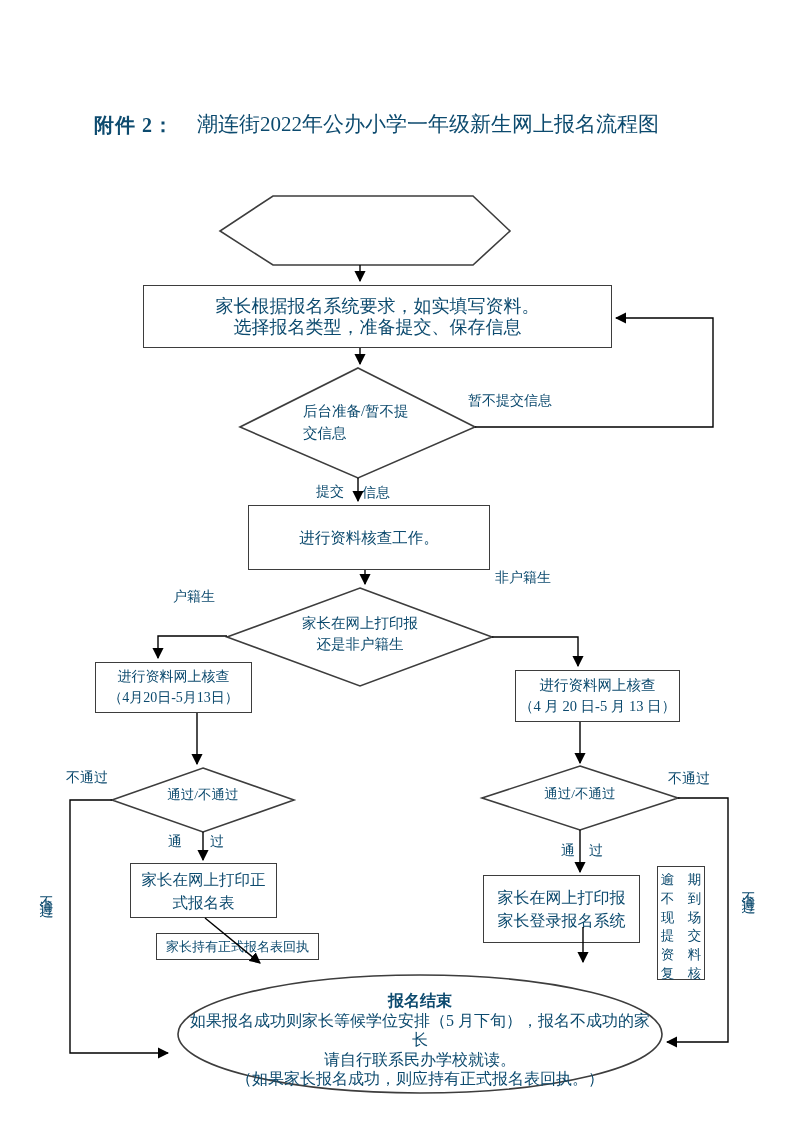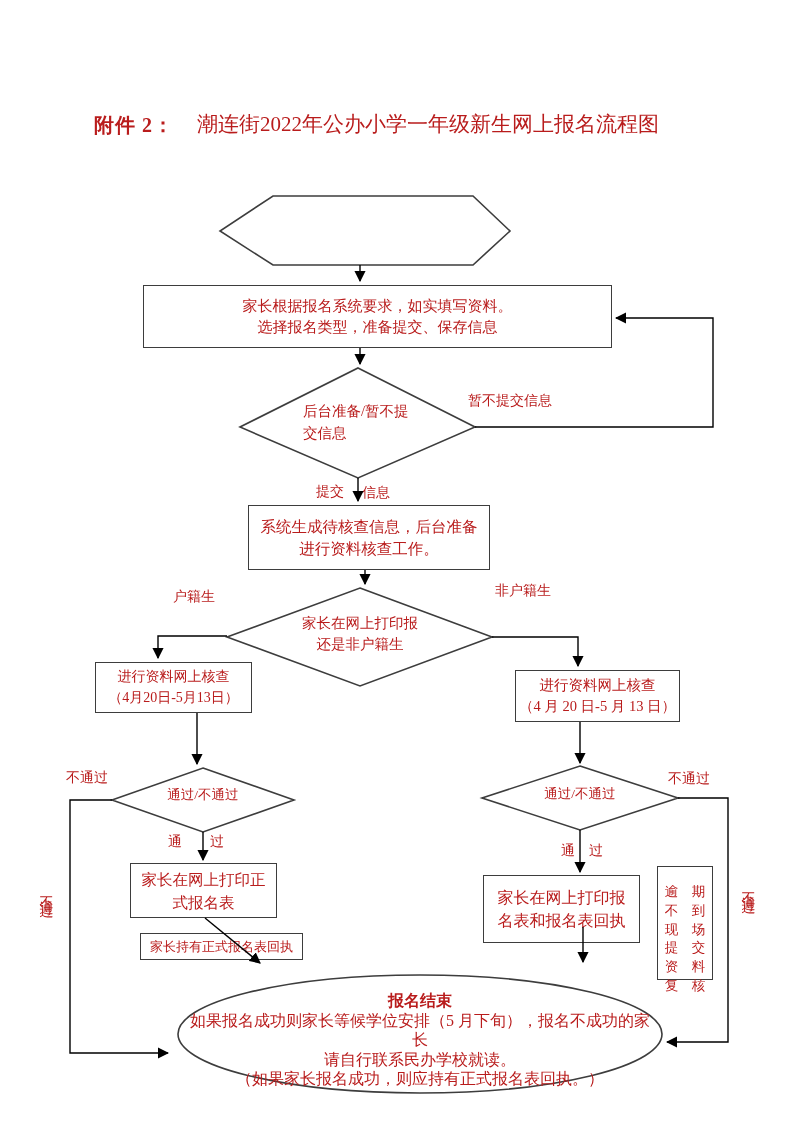--- a/index.html
+++ b/index.html
@@ -1,53 +1,53 @@
 <!DOCTYPE html>
 <html><head>
 <meta charset="utf-8">
 <style>
   html,body{margin:0;padding:0;background:#fff;}
   #page{
     position:relative;width:800px;height:1131px;background:#ffffff;overflow:hidden;
-    font-family:"Liberation Serif","DejaVu Serif",serif;color:#b91c1c;
+    font-family:"Liberation Serif","DejaVu Serif",serif;color:#0c4a6e;
   }
   .abs{position:absolute;}
   svg.layer{position:absolute;left:0;top:0;pointer-events:none;}
   
   .attach-label{left:94px;top:112px;font-size:20px;font-weight:bold;letter-spacing:1px;}
   .page-title{left:197px;top:110px;font-size:21px;font-weight:normal;}
   
   .fbox{
     position:absolute;box-sizing:border-box;background:#fff;border:1.6px solid #3d3d3d;
     display:flex;flex-direction:column;justify-content:center;align-items:center;text-align:center;
   }
-  .rect1{left:143px;top:285px;width:469px;height:63px;font-size:15px;line-height:21px;text-align:center;}
+  .rect1{left:143px;top:285px;width:469px;height:63px;font-size:18px;line-height:21px;text-align:center;}
   .rect2{left:248px;top:505px;width:242px;height:65px;font-size:15.5px;line-height:22px;}
   .check-l{left:95px;top:662px;width:157px;height:51px;font-size:14px;line-height:20.5px;}
   .check-r{left:515px;top:670px;width:165px;height:52px;font-size:14.5px;line-height:21.5px;}
   .print-l{left:130px;top:863px;width:147px;height:55px;font-size:15.5px;line-height:23px;}
   .print-r{left:483px;top:875px;width:157px;height:68px;font-size:16px;line-height:23px;}
-  .receipt{left:140px;top:933px;width:163px;height:27px;font-size:13px;}
-  .sidebox{left:657px;top:866px;width:56px;height:114px;font-size:13.5px;line-height:18.8px;justify-content:flex-start;padding-top:16px;}
+  .receipt{left:156px;top:933px;width:163px;height:27px;font-size:13px;}
+  .sidebox{left:657px;top:866px;width:48px;height:114px;font-size:13.5px;line-height:18.8px;justify-content:flex-start;padding-top:4px;}
   
   .shape-text{position:absolute;text-align:center;}
   .hex-text{left:230px;top:207px;width:270px;font-size:14.5px;line-height:21px;}
   .dec1-text{left:303px;top:400px;width:130px;text-align:left;font-size:14.5px;line-height:22px;}
   .dec2-text{left:260px;top:613px;width:200px;font-size:14.5px;line-height:21px;}
   .pass-l-text{left:145px;top:786px;width:116px;font-size:13.5px;}
   .pass-r-text{left:522px;top:785px;width:116px;font-size:13.5px;}
   .ellipse-text{left:185px;top:991px;width:470px;font-size:16px;line-height:19.5px;}
   .ellipse-text .etitle{font-weight:bold;}
   
   .lbl{position:absolute;font-size:14px;white-space:pre;}
   .lbl-nosubmit{left:468px;top:392px;}
   .lbl-submit-l{left:316px;top:483px;}
   .lbl-submit-r{left:362px;top:484px;}
   .lbl-hukou{left:173px;top:588px;}
-  .lbl-nonhukou{left:495px;top:582px;}
+  .lbl-nonhukou{left:495px;top:569px;}
   .lbl-fail-l{left:66px;top:769px;}
   .lbl-fail-r{left:668px;top:770px;}
   .lbl-pass-l{left:168px;top:833px;}
   .lbl-pass-r{left:561px;top:842px;}
   .vlbl{position:absolute;font-size:14px;writing-mode:vertical-rl;letter-spacing:4px;}
   .vlbl-l{left:37px;top:885px;}
   .vlbl-r{left:739px;top:881px;}
 </style>
 </head>
 <body>
@@ -67,42 +67,41 @@
       <ellipse cx="420" cy="1034" rx="242" ry="59"></ellipse>
     </g>
   </svg>
 
   <div class="fbox rect1">
     <div>家长根据报名系统要求，如实填写资料。</div>
     <div>选择报名类型，准备提交、保存信息</div>
   </div>
 
   <div class="fbox rect2">
-    <div>系统生成待核查信息，后台准备</div>
     <div>进行资料核查工作。</div>
   </div>
 
   <div class="fbox check-l">
     <div>进行资料网上核查</div>
     <div>（4月20日-5月13日）</div>
   </div>
 
   <div class="fbox check-r">
     <div>进行资料网上核查</div>
     <div>（4 月 20 日-5 月 13 日）</div>
   </div>
 
   <div class="fbox print-l">
     <div>家长在网上打印正</div>
     <div>式报名表</div>
   </div>
 
   <div class="fbox print-r">
     <div>家长在网上打印报</div>
-    <div>名表和报名表回执</div>
+    <div>家长登录报名系统</div>
   </div>
 
   <div class="fbox receipt">
     <div>家长持有正式报名表回执</div>
   </div>
 
   <div class="fbox sidebox">
     <div>逾　期</div>
     <div>不　到</div>
     <div>现　场</div>

